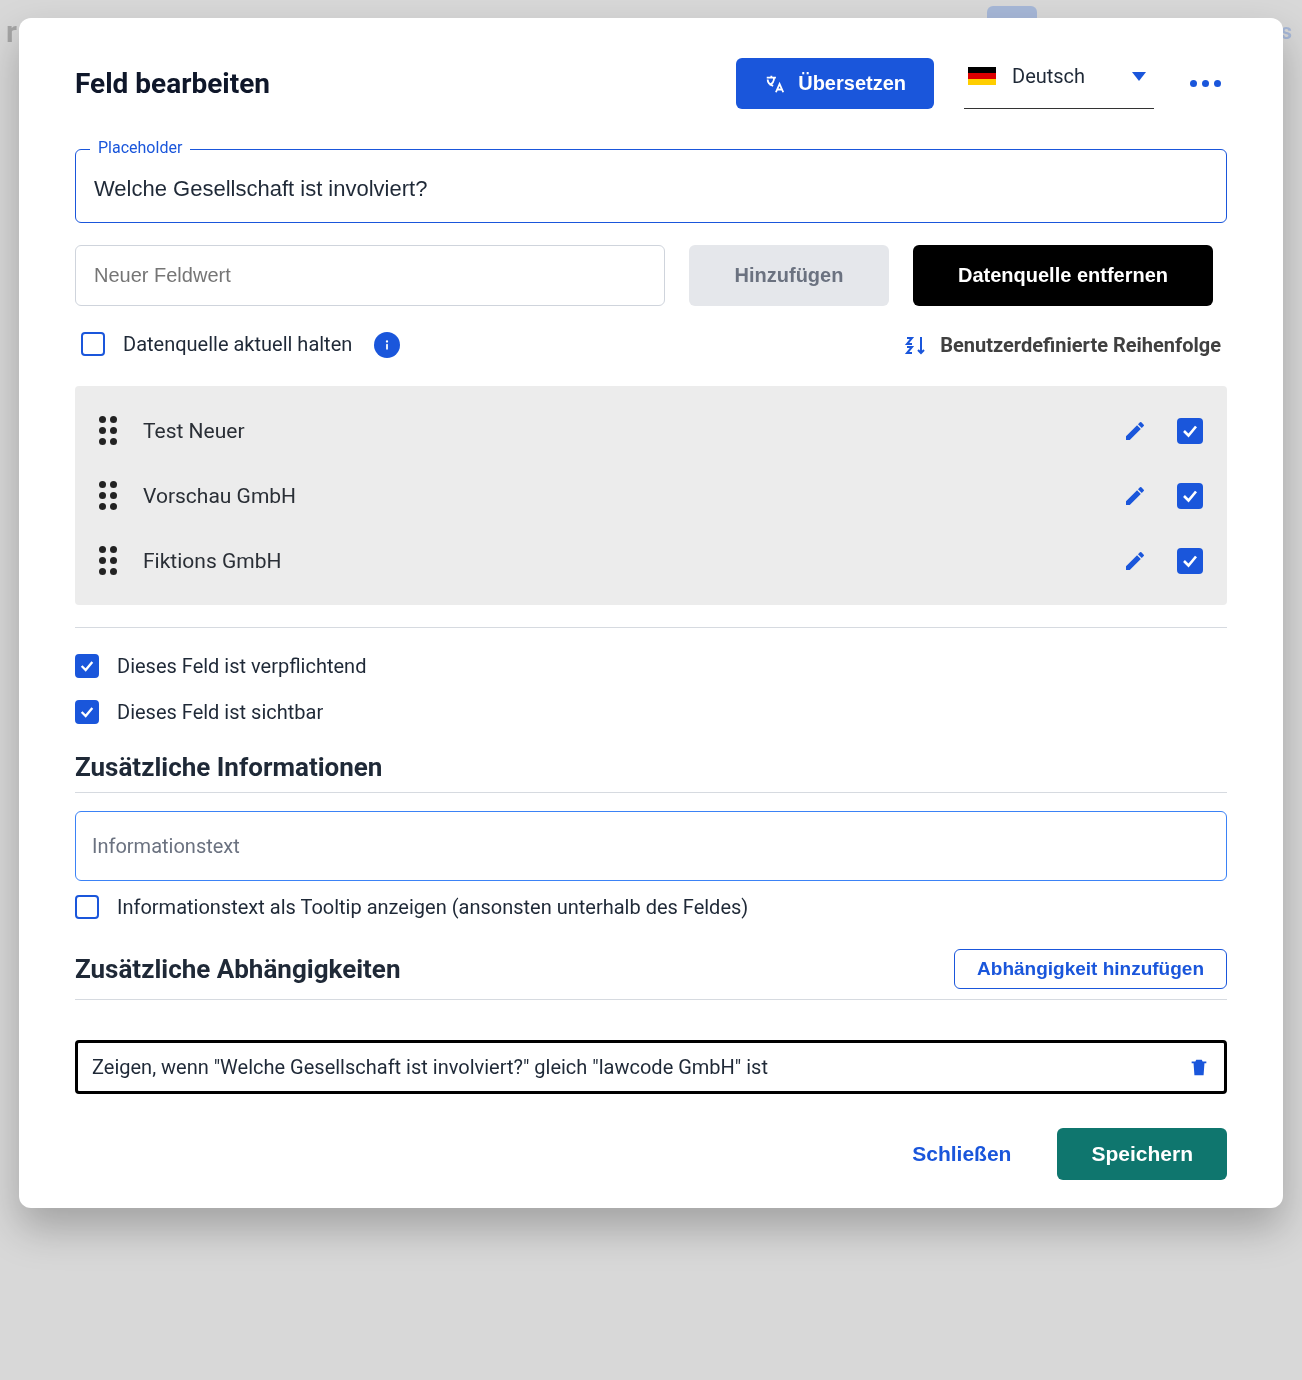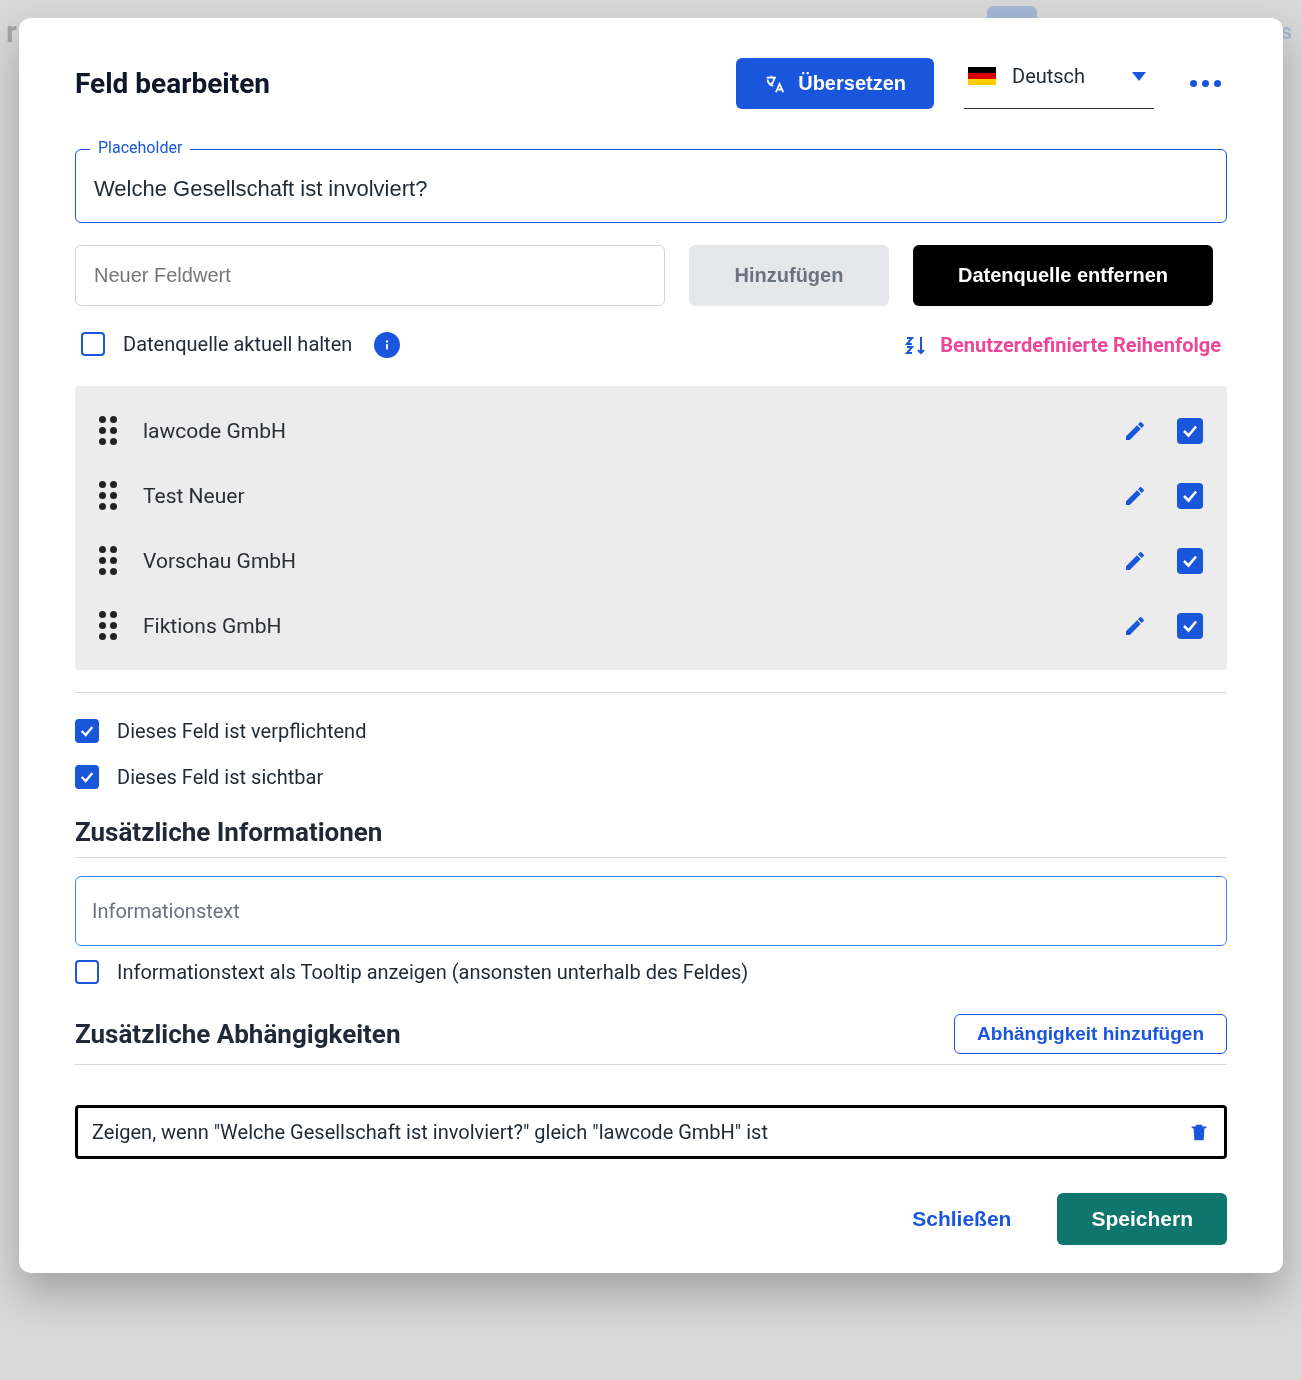--- a/index.html
+++ b/index.html
@@ -127,21 +127,21 @@
   }
   .chk.checked { background:#1a56db; }
   .chk.checked svg { display:block; }
   .chk svg { display:none; }
   .info-badge {
     width:26px;height:26px;border-radius:50%;background:#1a56db;
     display:inline-flex;align-items:center;justify-content:center;color:#fff;
     margin-left:4px;
   }
   .az-link {
-    display:flex;align-items:flex-end;gap:12px;color:#ec4899;font-weight:700;
+    display:flex;align-items:flex-end;gap:12px;color:#404040;font-weight:700;
     font-size:20px;cursor:pointer;
   }
 
   
   .opts {
     background:#ececec; border-radius:4px; padding:12px 0;
   }
   .opt {
     display:flex;align-items:center;gap:22px;
     padding: 18px 24px;
@@ -283,41 +283,20 @@
     <div class="opts">
       <div class="opt">
         <span class="drag">
             <i></i>
             <i></i>
             <i></i>
             <i></i>
             <i></i>
             <i></i>
           </span>
-        <span class="label">lawcode GmbH</span>
-        <span class="edit-ico">
-          <svg width="24" height="24" viewBox="0 0 24 24" fill="#1a56db">
-              <path d="M3 17.25V21h3.75L17.81 9.94l-3.75-3.75L3 17.25zM20.71 7.04a1 1 0 0 0 0-1.41l-2.34-2.34a1 1 0 0 0-1.41 0L15 5.25l3.75 3.75 1.96-1.96z"></path>
-            </svg>
-        </span>
-        <span class="chk-sm">
-          <svg width="18" height="18" viewBox="0 0 24 24" fill="none" stroke="#fff" stroke-width="3.5">
-              <polyline points="4 12 10 18 20 6"></polyline>
-            </svg>
-        </span>
-      </div>
-      <div class="opt">
-        <span class="drag">
-            <i></i>
-            <i></i>
-            <i></i>
-            <i></i>
-            <i></i>
-            <i></i>
-          </span>
         <span class="label">Test Neuer</span>
         <span class="edit-ico">
           <svg width="24" height="24" viewBox="0 0 24 24" fill="#1a56db">
               <path d="M3 17.25V21h3.75L17.81 9.94l-3.75-3.75L3 17.25zM20.71 7.04a1 1 0 0 0 0-1.41l-2.34-2.34a1 1 0 0 0-1.41 0L15 5.25l3.75 3.75 1.96-1.96z"></path>
             </svg>
         </span>
         <span class="chk-sm">
           <svg width="18" height="18" viewBox="0 0 24 24" fill="none" stroke="#fff" stroke-width="3.5">
               <polyline points="4 12 10 18 20 6"></polyline>
             </svg>

